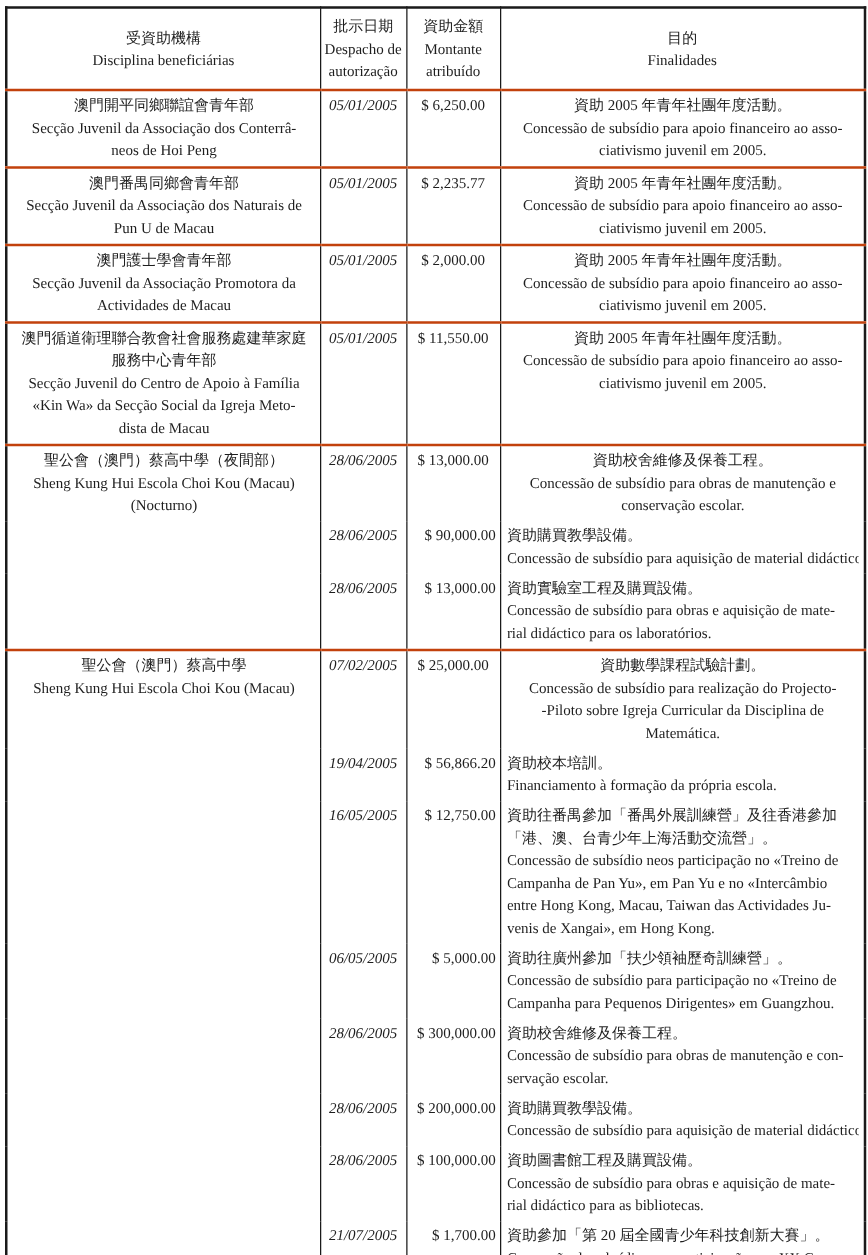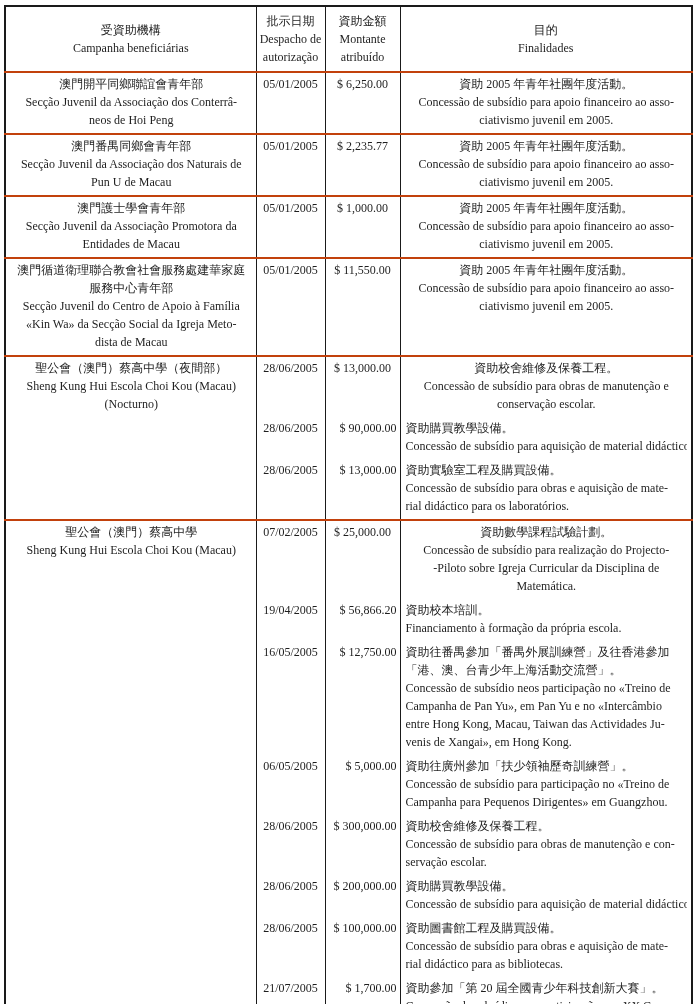--- a/index.html
+++ b/index.html
@@ -39,42 +39,42 @@
   th.b, td.b { border-left: 1px solid #1a1a1a; }
 
   tbody > tr:first-child > td { border-top: 2px solid #c2410c; text-align: center; }
 
   td {
     vertical-align: top;
     padding: 2px 4px 4px 5px;
     line-height: 18px;
   }
   td.name  { padding-left: 5px; }
-  td.date  { text-align: center; padding-left: 1px; padding-right: 1px; }
+  td.date  { text-align: center; padding-left: 1px; padding-right: 1px; font-style: italic; }
   td.amount{ text-align: right; padding-right: 3px; padding-left: 3px; }
   .clip {
     white-space: pre;
     overflow: hidden;
   }
 </style>
 </head>
 <body>
 
 <div class="page">
   <table class="gazette">
     <colgroup>
       <col class="c1">
         <col class="c2">
         <col class="c3">
         <col class="c4">
     </colgroup>
     <thead>
       <tr>
         <th>受資助機構
-Campanha beneficiárias</th>
+Disciplina beneficiárias</th>
         <th class="b">批示日期
 Despacho de
 autorização</th>
         <th class="b">資助金額
 Montante
 atribuído</th>
         <th class="b">目的
 Finalidades</th>
       </tr>
     </thead>
@@ -111,24 +111,24 @@
 ciativismo juvenil em 2005.</div>
           </td>
       </tr>
     </tbody>
 
     <tbody>
       <tr>
         <td class="name">
             <div class="clip">澳門護士學會青年部
 Secção Juvenil da Associação Promotora da
-Entidades de Macau</div>
-          </td>
-        <td class="b date">05/01/2005</td>
-        <td class="b amount">$ 1,000.00</td>
+Actividades de Macau</div>
+          </td>
+        <td class="b date">05/01/2005</td>
+        <td class="b amount">$ 2,000.00</td>
         <td class="b">
             <div class="clip">資助 2005 年青年社團年度活動。
 Concessão de subsídio para apoio financeiro ao asso-
 ciativismo juvenil em 2005.</div>
           </td>
       </tr>
     </tbody>
 
     <tbody>
       <tr>

